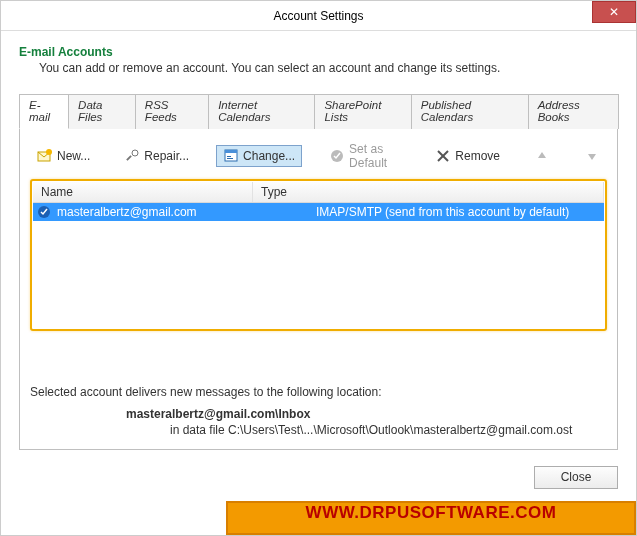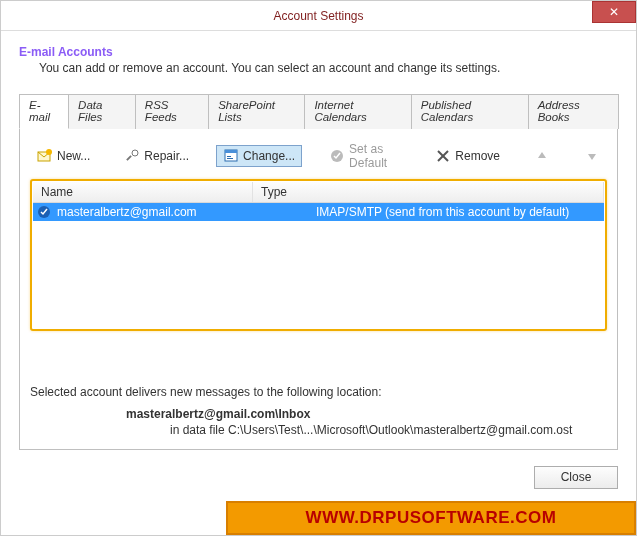--- a/index.html
+++ b/index.html
@@ -18,21 +18,21 @@
     background: #fff;
     border-bottom: 1px solid #ddd;
     display: flex;
     align-items: center;
     position: relative;
   }
   .titlebar-title {
     flex: 1;
     text-align: center;
     font-size: 12px;
-    color: #7f1d1d;
+    color: #000000;
   }
   .close-btn {
     width: 44px;
     height: 22px;
     background: #c8504f;
     color: #fff;
     display: flex;
     align-items: center;
     justify-content: center;
     font-family: Arial, sans-serif;
@@ -41,21 +41,21 @@
     top: 0;
     cursor: pointer;
     border: 1px solid #a33;
   }
   .content {
     padding: 14px 18px 0 18px;
   }
   .section-title {
     font-weight: bold;
     font-size: 12px;
-    color: #8b5cf6;
+    color: #15803d;
     margin-bottom: 2px;
   }
   .section-desc {
     font-size: 12px;
     color: #333;
     margin-left: 20px;
     margin-bottom: 18px;
   }
   .tabs {
     display: flex;
@@ -185,21 +185,20 @@
     height: 34px;
     width: 410px;
     background: #f39a00;
     border: 2px solid #d87f00;
     color: #b80000;
     font-weight: bold;
     font-family: Arial, sans-serif;
     font-size: 17px;
     letter-spacing: 0.5px;
     display: flex;
-    align-items: center;
     justify-content: center;
   }
 </style>
 </head>
 <body>
 
 <div class="titlebar">
   <div class="titlebar-title">Account Settings</div>
   <div class="close-btn">
     <span>✕</span>
@@ -208,22 +207,22 @@
 
 <div class="content">
   <div class="section-title">E-mail Accounts</div>
   <div class="section-desc">You can add or remove an account. You can select an account and change its settings.</div>
 </div>
 
 <div class="tabs">
   <div class="tab active">E-mail</div>
   <div class="tab">Data Files</div>
   <div class="tab">RSS Feeds</div>
+  <div class="tab">Internet Calendars</div>
   <div class="tab">SharePoint Lists</div>
-  <div class="tab">Internet Calendars</div>
   <div class="tab">Published Calendars</div>
   <div class="tab">Address Books</div>
 </div>
 
 <div class="tabpanel">
   <div class="toolbar">
     <div class="tool">
       <span class="icon">
         <svg width="16" height="16">
             <rect x="1" y="4" width="12" height="9" fill="#fff8d0" stroke="#c9a300"></rect>

